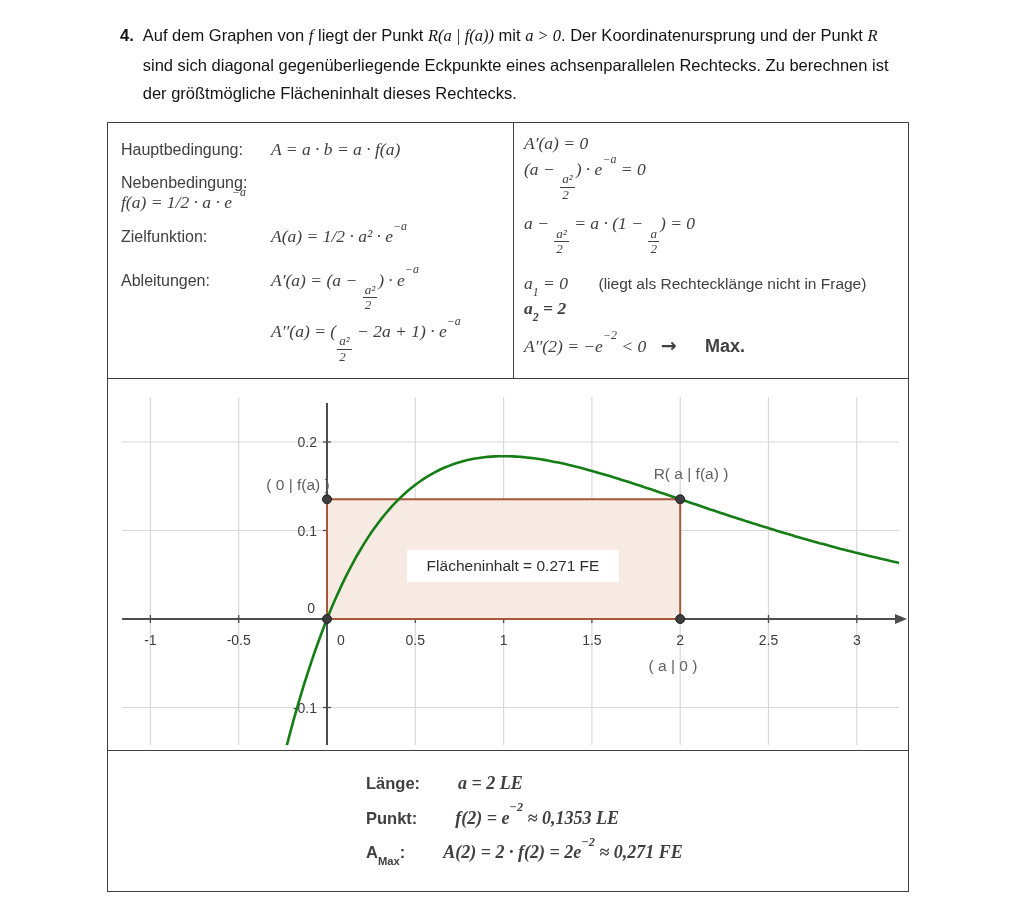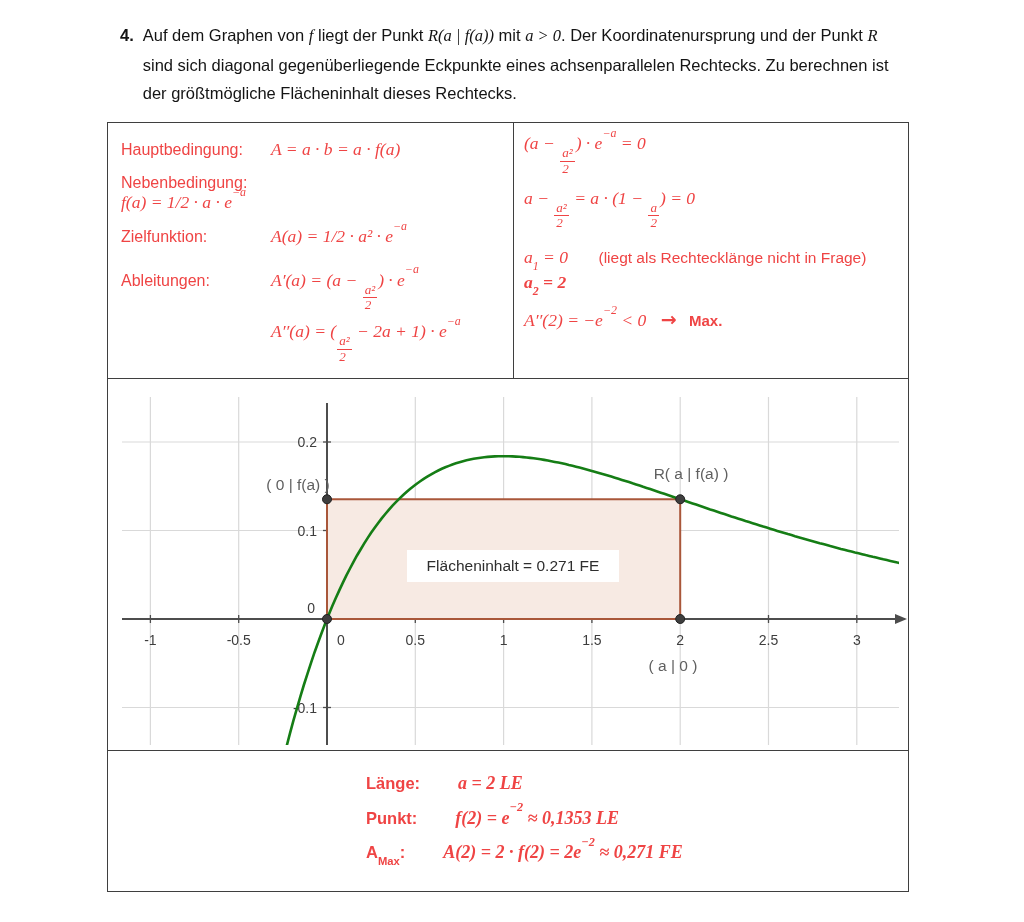--- a/index.html
+++ b/index.html
@@ -15,30 +15,30 @@
   
   .box{position:absolute;left:107px;top:122px;width:800px;height:768px;
        border:1.5px solid #3f3f3f;display:flex;flex-direction:column;}
 
   
   .formulas{display:flex;height:255px;border-bottom:1.5px solid #3f3f3f;flex:0 0 auto;}
   .col-left{width:406px;flex:0 0 auto;border-right:1.5px solid #3f3f3f;
             padding:16px 0 0 13px;box-sizing:border-box;}
   .col-right{flex:1 1 auto;padding:10px 0 0 10px;box-sizing:border-box;}
 
-  .red{color:#ef4444;}
+  .red{color:#404040;}
   .frow{display:flex;align-items:flex-start;}
   .flabel{width:150px;flex:0 0 auto;font-size:16px;padding-top:2px;}
   .m{font-family:"Liberation Serif",serif;font-style:italic;font-size:17.5px;line-height:1.25;}
   .bold{font-weight:bold;}
   .note{font-size:15.5px;margin-left:26px;font-style:normal;
         font-family:"Liberation Sans",sans-serif;}
   .arrow{font-weight:bold;font-size:19px;margin:0 8px 0 10px;font-style:normal;
          font-family:"DejaVu Sans",sans-serif;}
-  .maxw{font-weight:bold;font-size:15px;font-style:normal;}
+  .maxw{font-weight:bold;font-size:18px;font-style:normal;margin-left:16px;}
 
   .r1{margin-bottom:11px;} .r2{margin-bottom:12px;flex-direction:column;} .r3{margin-bottom:22px;}
   .r4{margin-bottom:8px;}
   .rl1{margin-bottom:4px;} .rl2{margin-bottom:11px;font-family:Liberation Serif, serif;} .rl3{margin-bottom:16px;}
   .rl4{margin-bottom:3px;} .rl5{margin-bottom:14px;}
 
   sup{font-size:0.68em;position:relative;top:-0.45em;line-height:0;}
   sub{font-size:0.68em;position:relative;top:0.25em;line-height:0;}
   .frac{display:inline-flex;flex-direction:column;vertical-align:-0.62em;
         text-align:left;font-size:0.75em;line-height:1.12;margin:0 1px;}
@@ -92,20 +92,21 @@
         <div class="frow">
           <span class="flabel"></span>
           <span class="m">A′′(a) = (<span class="frac">
                 <span class="num">a²</span>
                 <span class="den">2</span>
               </span> − 2a + 1) · e<sup>−a</sup></span>
         </div>
       </div>
 
       <div class="col-right red">
+        <div class="m rl1">A′(a) = 0</div>
         <div class="m rl2">(a − <span class="frac">
               <span class="num">a²</span>
               <span class="den">2</span>
             </span>) · e<sup>−a</sup> = 0</div>
         <div class="m rl3">a − <span class="frac">
               <span class="num">a²</span>
               <span class="den">2</span>
             </span> = a · (1 − <span class="frac">
               <span class="num">a</span>
               <span class="den">2</span>

